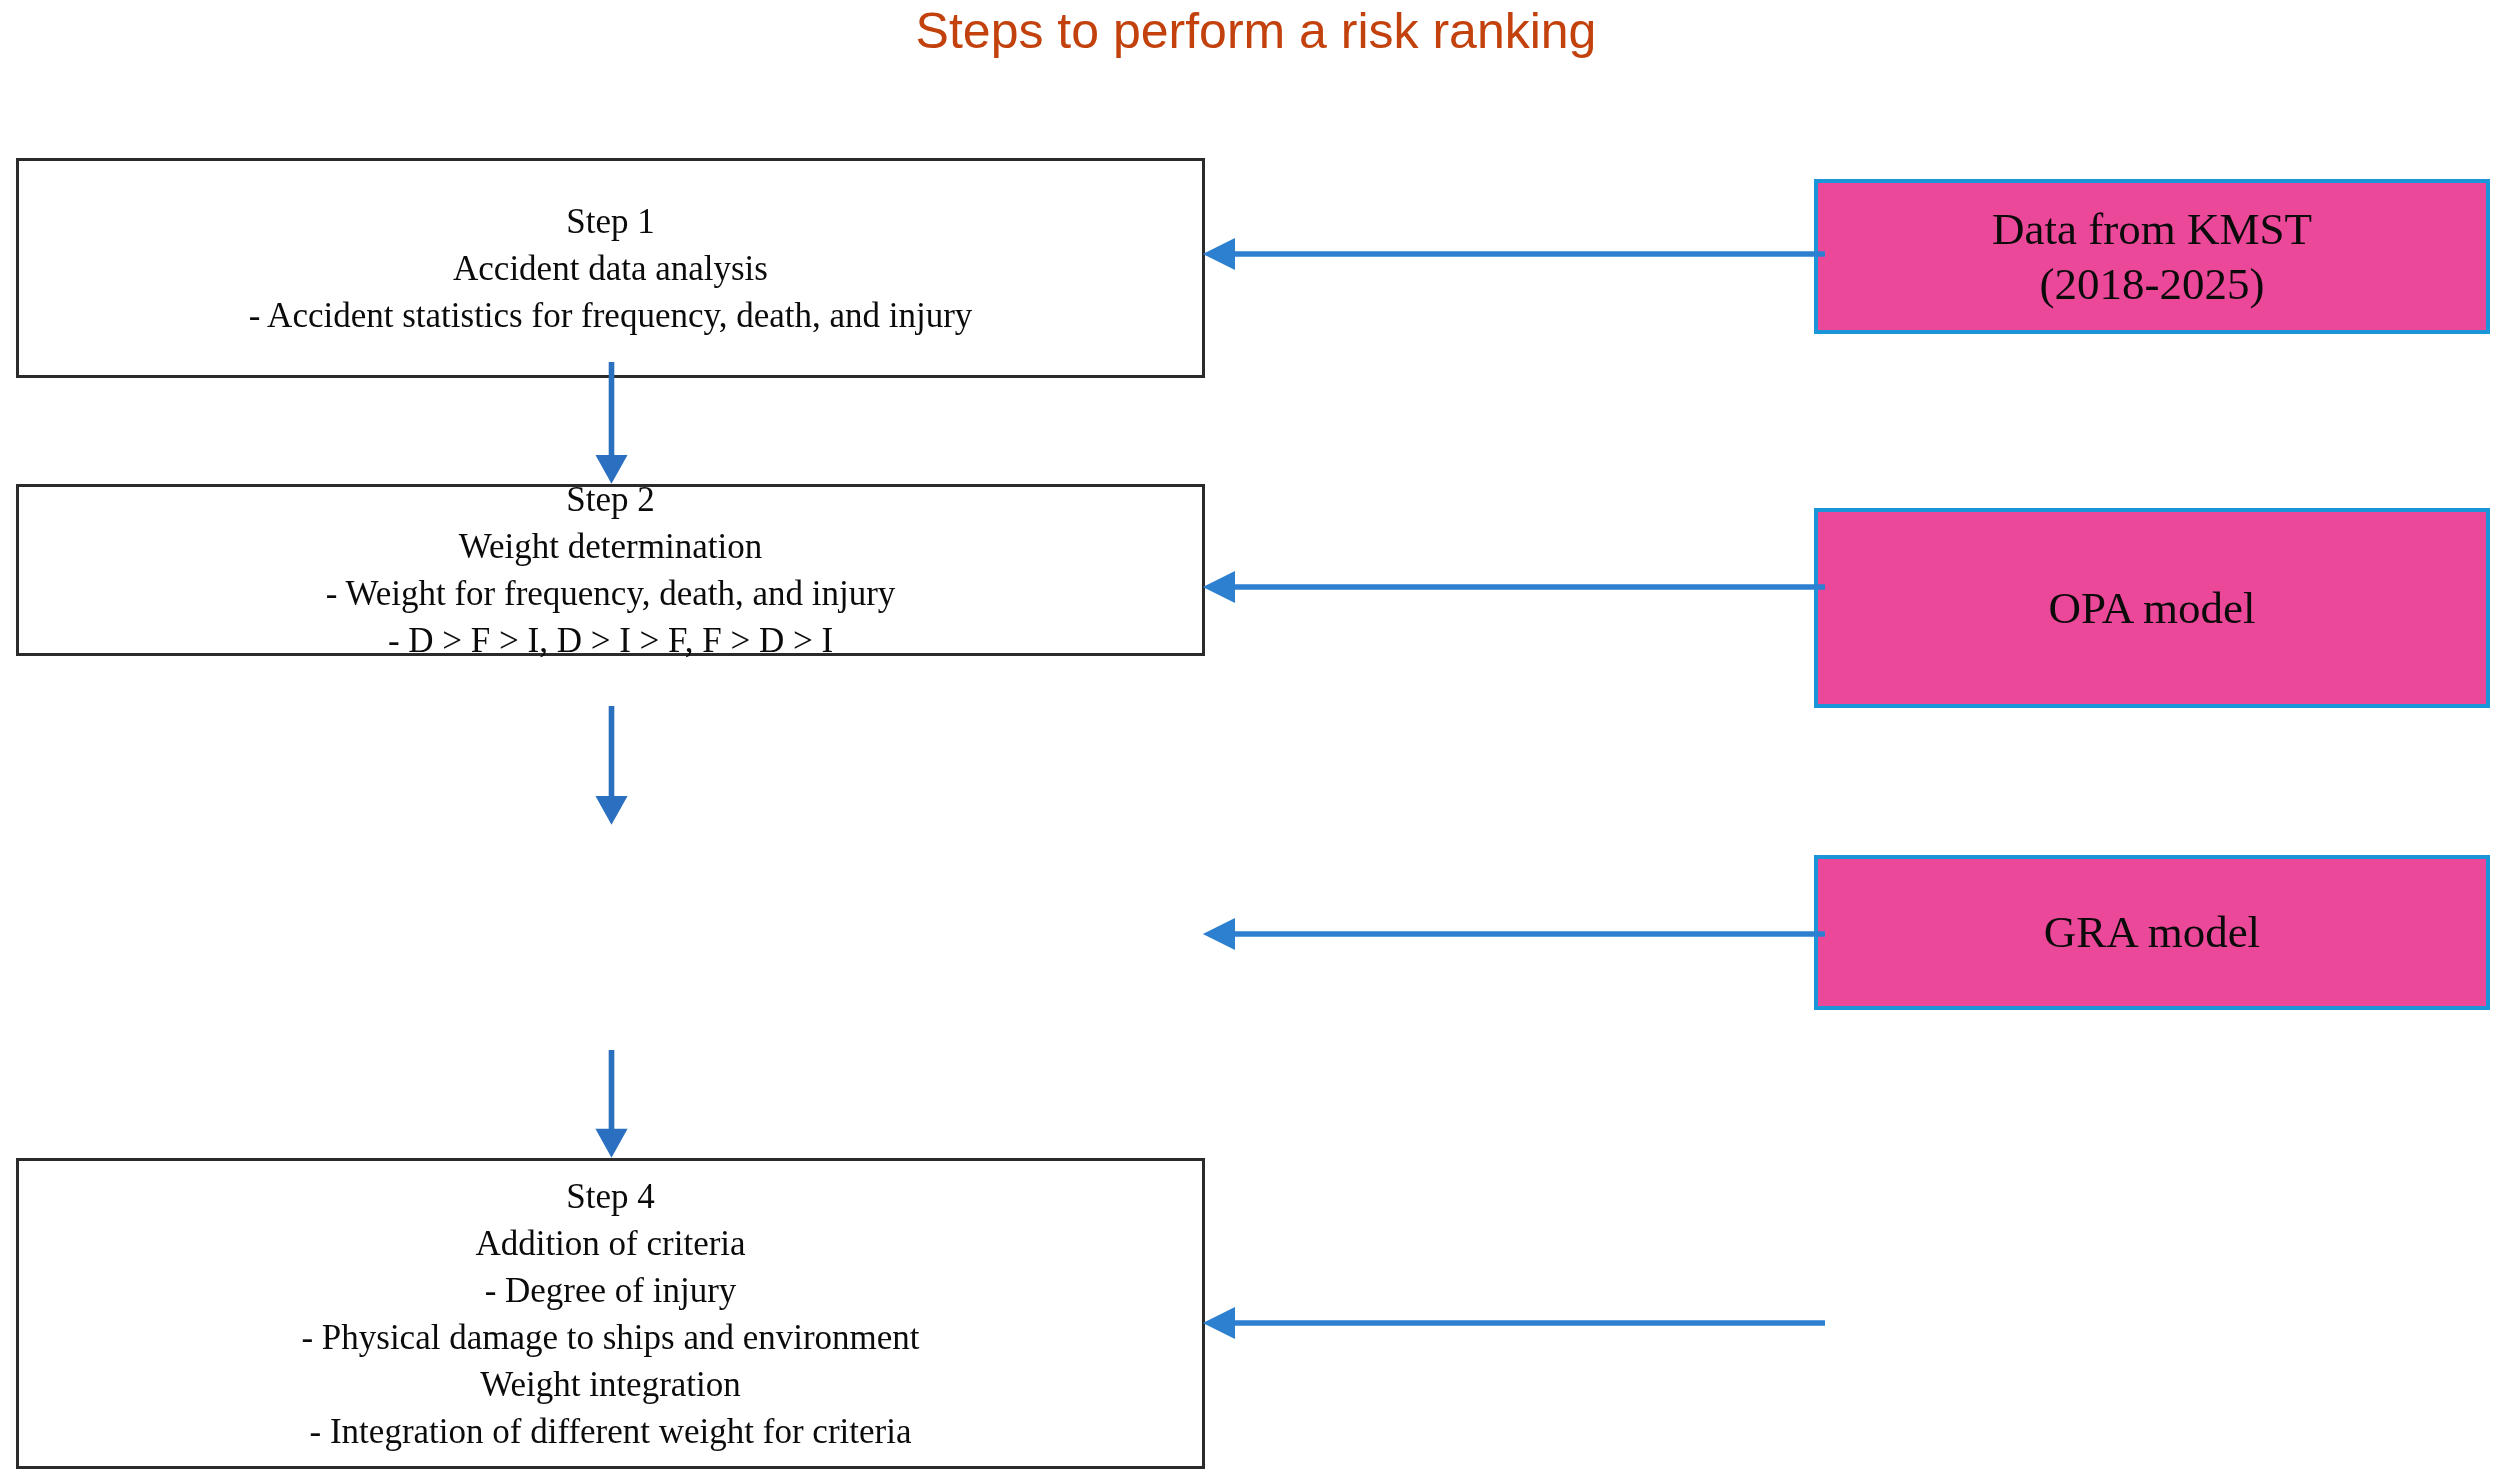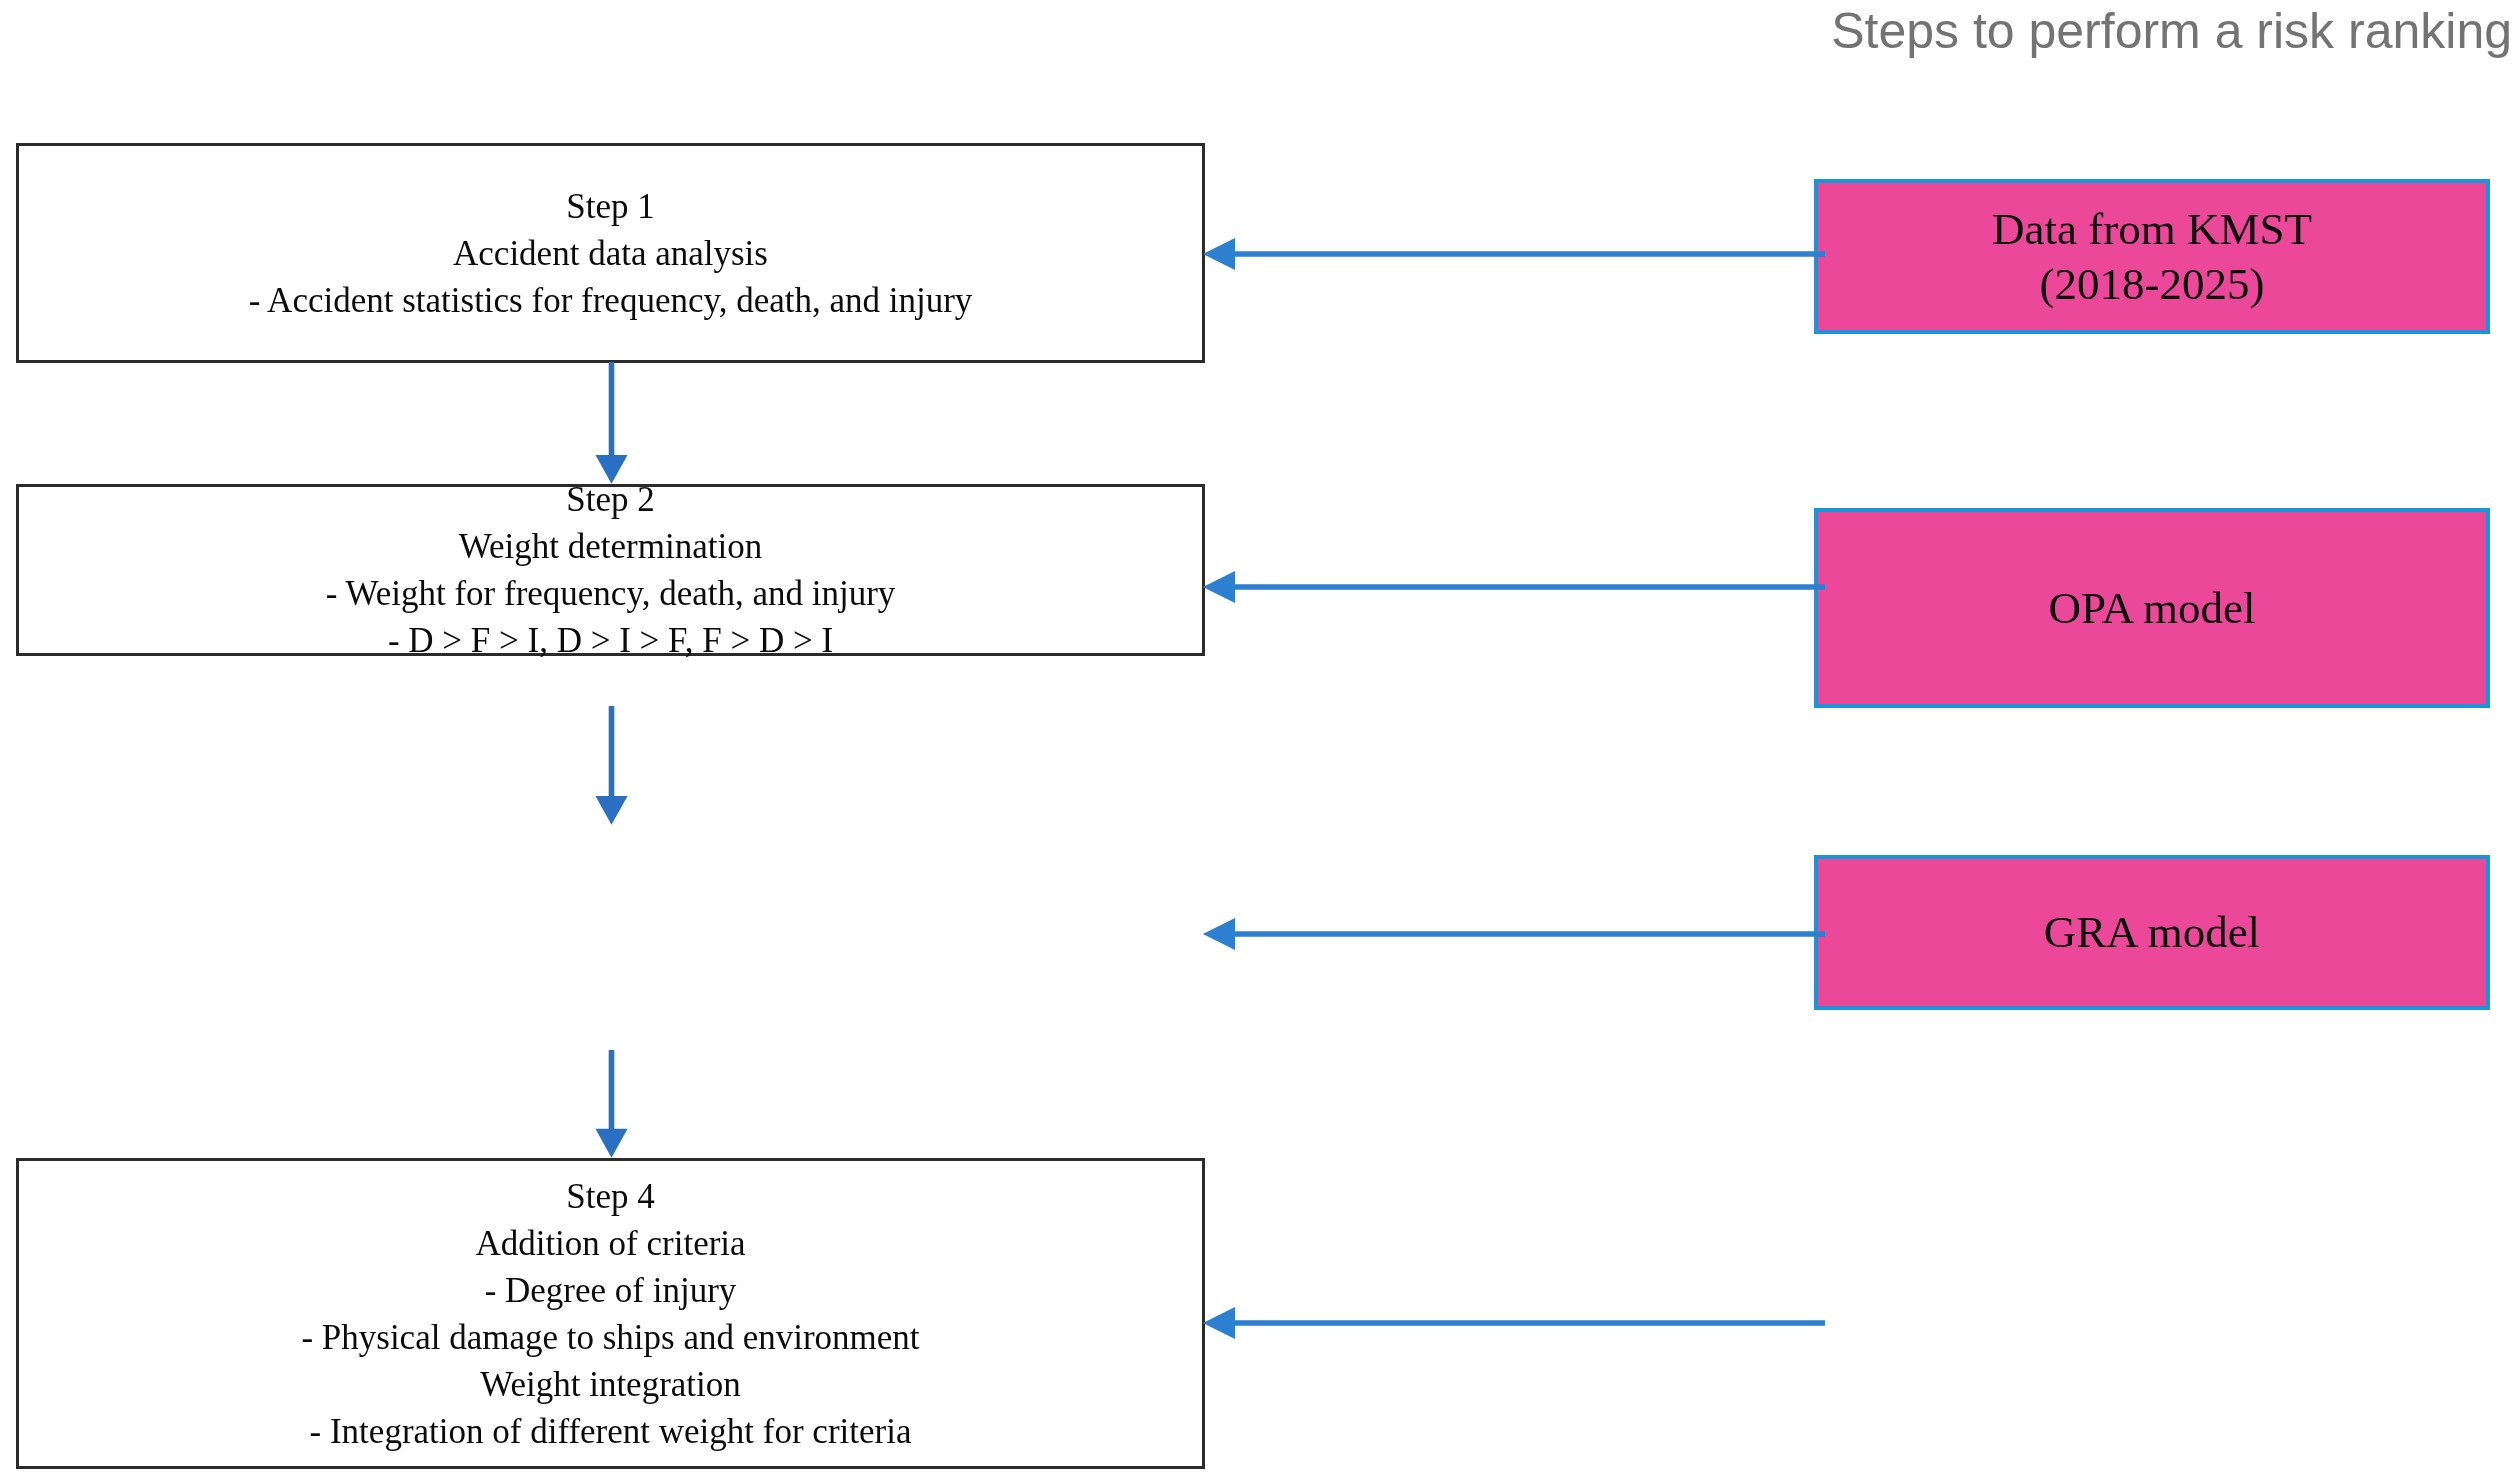--- a/index.html
+++ b/index.html
@@ -22,25 +22,25 @@
     width: 2512px;
     height: 1480px;
   }
 
   
   .page-title {
     position: absolute;
     left: 0;
     top: 3.2px;
     width: 2512px;
-    text-align: right;
+    text-align: center;
     font-family: "Liberation Sans", "DejaVu Sans", sans-serif;
     font-size: 50px;
     font-weight: 400;
-    color: #737373;
+    color: #c2410c;
     letter-spacing: 0px;
     line-height: 56px;
     white-space: nowrap;
   }
 
   
   .step-box {
     position: absolute;
     left: 16px;
     width: 1189px;
@@ -55,21 +55,21 @@
   .step-line {
     font-family: "Liberation Serif", "DejaVu Serif", serif;
     font-size: 35px;
     line-height: 47px;
     color: #0b0b0b;
     text-align: center;
     white-space: nowrap;
     font-weight: 400;
   }
 
-  #step-1 { top: 143px;  height: 220px; }
+  #step-1 { top: 158px;  height: 220px; }
   #step-2 { top: 484px;  height: 172px; }
   #step-3 { top: 825px; height: 227px; }
   #step-4 { top: 1158px; height: 311px; }
 
   
   .source-box {
     position: absolute;
     left: 1814px;
     width: 676px;
     box-sizing: border-box;

